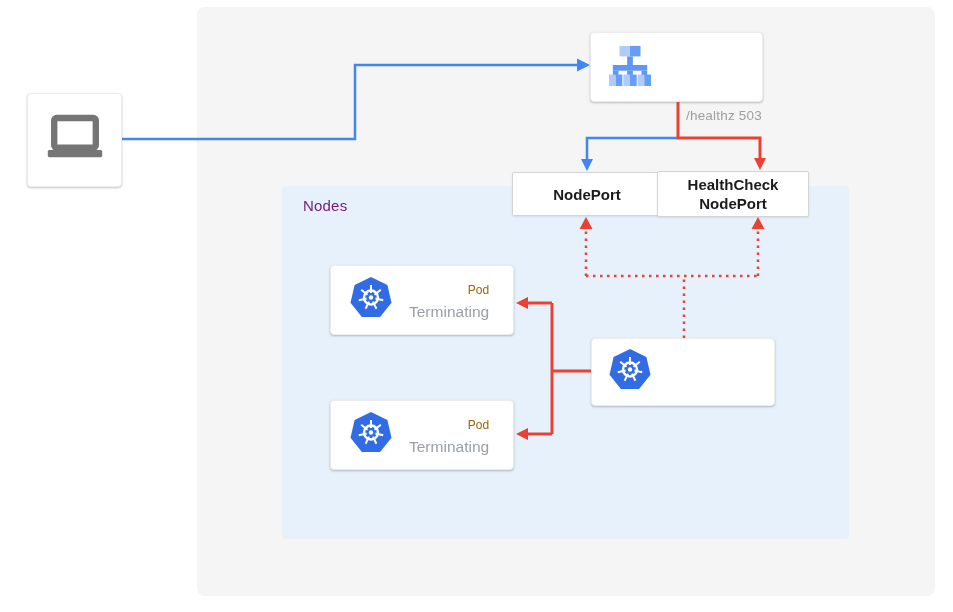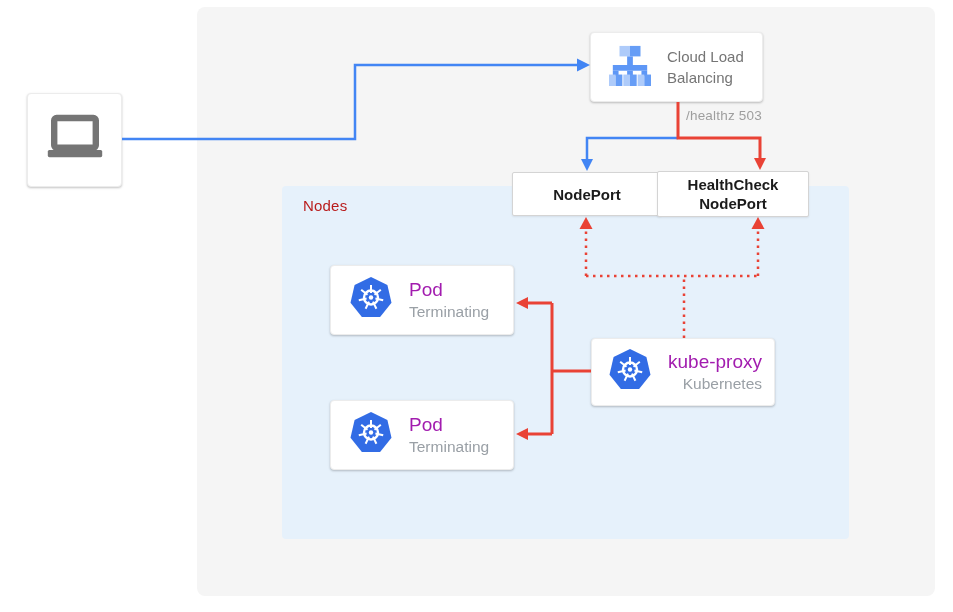--- a/index.html
+++ b/index.html
@@ -14,21 +14,21 @@
   .canvas-panel{
     left:197px;top:7px;width:738px;height:589px;
     background:#F5F5F5;border-radius:8px;
   }
   .nodes-panel{
     left:282px;top:186px;width:567px;height:353px;
     background:#E6F1FB;border-radius:4px;
   }
   .nodes-label{
     left:303px;top:197px;
-    font-size:15px;color:#b91c1c;letter-spacing:.2px;
+    font-size:15px;color:#701a75;letter-spacing:.2px;
   }
   
   .card{
     position:absolute;background:#ffffff;border-radius:4px;
     border:1px solid #ececec;
     box-shadow:0 1px 2px rgba(0,0,0,.14),0 1px 3px rgba(0,0,0,.10);
     box-sizing:border-box;
     display:flex;align-items:center;
   }
   .port-card{
@@ -42,21 +42,21 @@
   }
   .client-card{left:27px;top:93px;width:95px;height:94px;justify-content:center;}
   .clb-card{left:590px;top:32px;width:173px;height:70px;padding-left:16px;}
   .clb-text{margin-left:14px;font-size:15px;line-height:21px;color:#757575;}
   .nodeport-card{left:512px;top:172px;width:150px;height:44px;}
   .healthcheck-card{left:657px;top:171px;width:152px;height:46px;}
   .pod-card-top{left:330px;top:265px;width:184px;height:70px;padding-left:18px;}
   .pod-card-bottom{left:330px;top:400px;width:184px;height:70px;padding-left:18px;}
   .kubeproxy-card{left:591px;top:338px;width:184px;height:68px;padding-left:16px;}
   .k8s-text{margin-left:16px;}
-  .k8s-title{font-size:19px;line-height:22px;color:#a21caf;}
+  .k8s-title{font-size:12px;line-height:22px;color:#a16207;text-align:right;}
   .k8s-sub{font-size:15.5px;line-height:21px;color:#9AA0A6;text-align:right;}
   .healthz-label{
     left:686px;top:108px;
     font-size:13.5px;font-weight:normal;color:#9E9E9E;letter-spacing:.2px;
   }
   .overlay{left:0;top:0;width:953px;height:612px;pointer-events:none;}
   .icon{flex:0 0 auto;display:block;}
 </style>
 </head>
 <body>
@@ -85,24 +85,20 @@
       <rect x="21" y="28" width="6" height="5" fill="#5E97F6"></rect>
       <rect x="36" y="28" width="6" height="5" fill="#5E97F6"></rect>
       <rect x="2" y="32" width="7" height="12" fill="#AECBFA"></rect>
       <rect x="9" y="32" width="7" height="12" fill="#669DF6"></rect>
       <rect x="17" y="32" width="7" height="12" fill="#AECBFA"></rect>
       <rect x="24" y="32" width="7" height="12" fill="#669DF6"></rect>
       <rect x="32" y="32" width="7" height="12" fill="#AECBFA"></rect>
       <rect x="39" y="32" width="7" height="12" fill="#669DF6"></rect>
     </svg>
   </span>
-  <div class="clb-text">
-    <div>Cloud Load</div>
-    <div>Balancing</div>
-  </div>
 </div>
 
 <div class="abs healthz-label">/healthz 503</div>
 
 <div class="port-card nodeport-card">
   <span>NodePort</span>
 </div>
 
 <div class="port-card healthcheck-card">
   <span>
@@ -167,24 +163,20 @@
         <line x1="26.4" y1="22.5" x2="34.2" y2="24.3"></line>
         <line x1="24" y1="25.6" x2="27.4" y2="32.8"></line>
         <line x1="20" y1="25.6" x2="16.6" y2="32.8"></line>
         <line x1="17.6" y1="22.5" x2="9.8" y2="24.3"></line>
         <line x1="18.5" y1="18.7" x2="12.2" y2="13.7"></line>
       </g>
       <circle cx="22" cy="21.5" r="7" fill="none" stroke="#ffffff" stroke-width="2.4"></circle>
       <circle cx="22" cy="21.5" r="2.2" fill="#ffffff"></circle>
     </svg>
   </span>
-  <div class="k8s-text">
-    <div class="k8s-title">kube-proxy</div>
-    <div class="k8s-sub">Kubernetes</div>
-  </div>
 </div>
 
 <svg class="abs overlay" width="953" height="612" viewBox="0 0 953 612">
 
   <g>
     <path d="M122,139 H355 V65 H578" fill="none" stroke="#4285F4" stroke-width="2.5"></path>
     <polygon points="590,65 577,58.5 577,71.5" fill="#4285F4"></polygon>
   </g>
 
   <g>

